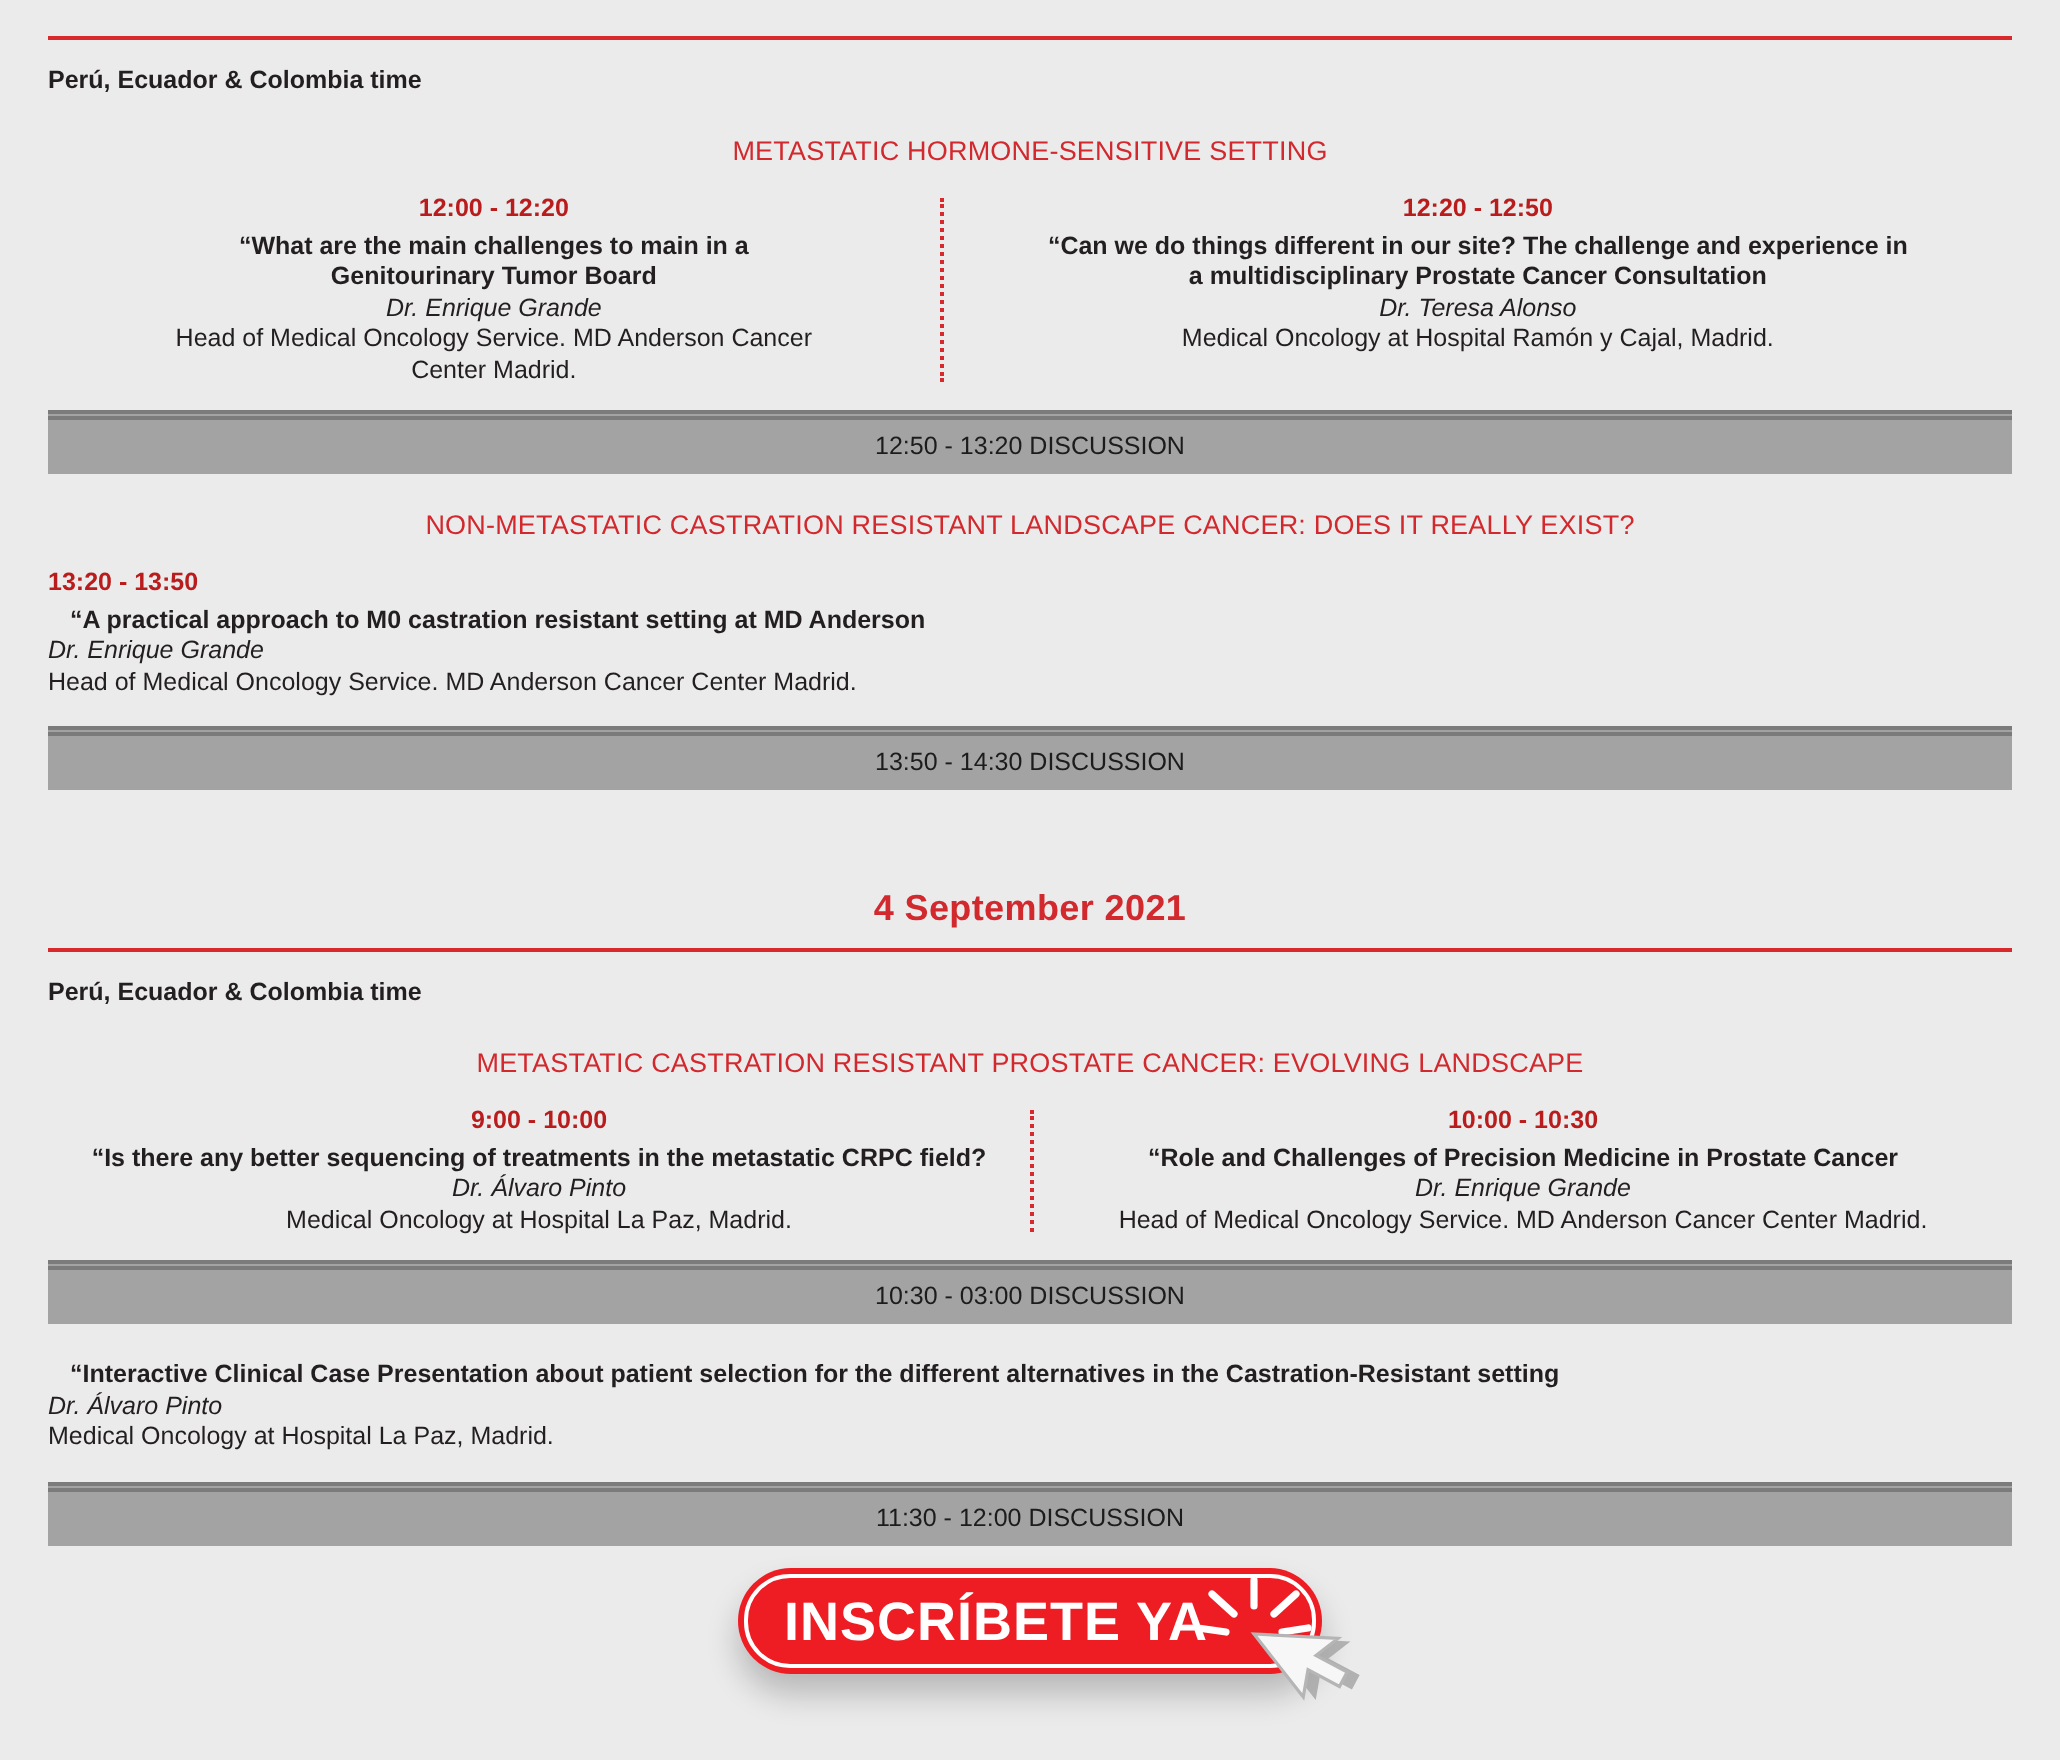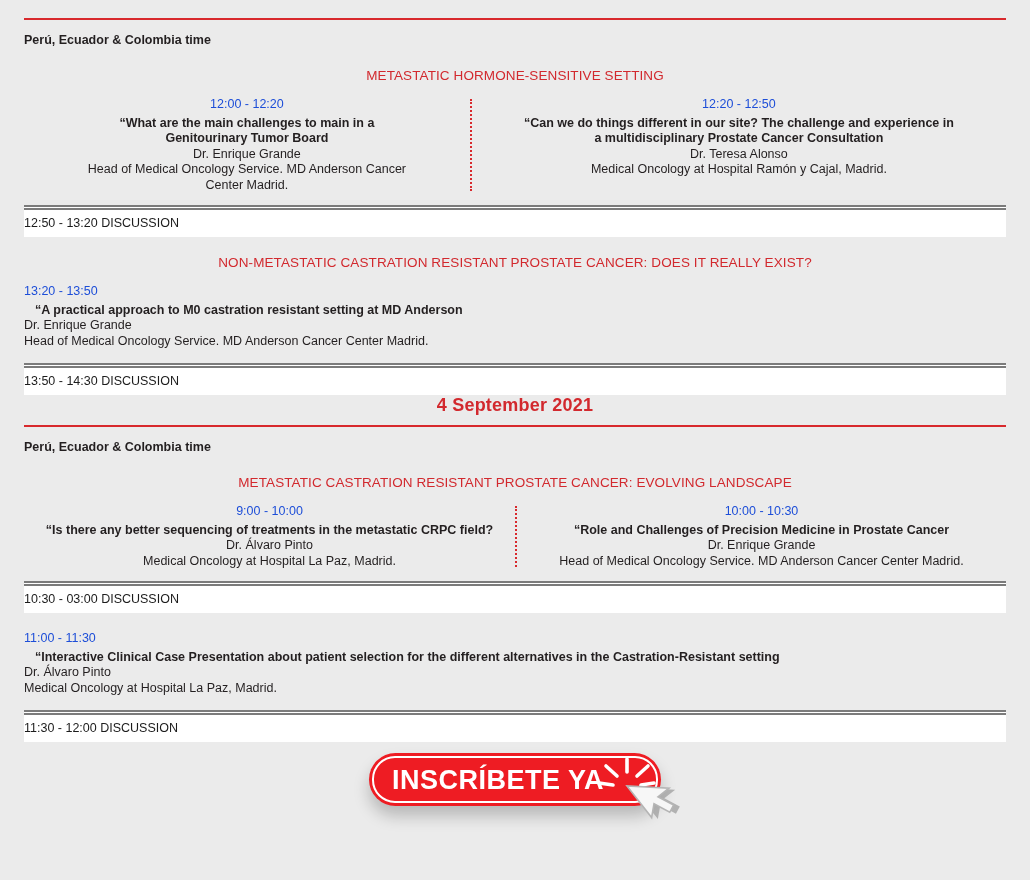--- a/index.html
+++ b/index.html
@@ -24,36 +24,36 @@
     font-size:13.5px;font-weight:normal;color:#d2292e;letter-spacing:.1px;
   }
   
   .cols{display:flex;align-items:flex-start;}
   .col{text-align:center;font-size:12.5px;line-height:15.5px;}
   .d1-left{flex:0 0 45.4%;}
   .d1-right{flex:1 1 auto;}
   .d2-left{flex:0 0 50%;}
   .d2-right{flex:1 1 auto;}
   .vdiv{width:0;border-left:2px dotted #d8292d;align-self:stretch;margin:2px 0;}
-  .time{color:#1d4ed8;font-weight:normal;margin:0 0 3px;}
+  .time{color:#b91c1c;font-weight:bold;margin:0 0 3px;}
   .stitle{font-weight:bold;margin:0 auto;}
-  .speaker{}
+  .speaker{font-style:italic;}
   .affil{}
   .maxw-330{max-width:330px;}
   .maxw-430{max-width:430px;margin:0 auto;}
   .single{ text-align:left;font-size:12.5px;line-height:15.5px;margin-top:18px;}
   .single .stitle{max-width:960px;}
   
   .discussion{
-    margin-top:12px;background:#ffffff;border-top:5px double #7b7b7b;
-    text-align:left;font-size:12.5px;padding:6px 0 7px;color:#1c1c1c;
+    margin-top:12px;background:#a3a3a3;border-top:5px double #7b7b7b;
+    text-align:center;font-size:12.5px;padding:6px 0 7px;color:#1c1c1c;
   }
   .discussion.after-single{margin-top:14px;}
   
-  .day2{}
+  .day2{margin-top:49px;}
   
   .cta-wrap{text-align:center;margin-top:11px;}
   .cta{
     position:relative;display:inline-block;
     width:292px;height:53px;border:none;border-radius:27px;
     background:#ee1c23;cursor:pointer;
     box-shadow:0 10px 16px rgba(0,0,0,.22);
   }
   .cta-outline{
     position:absolute;inset:3px;border:2px solid #ffffff;border-radius:23px;
@@ -93,21 +93,21 @@
         <div class="stitle maxw-430">“Can we do things different in our site? The challenge and experience in a multidisciplinary Prostate Cancer Consultation</div>
         <div class="speaker">Dr. Teresa Alonso</div>
         <div class="affil">Medical Oncology at Hospital Ramón y Cajal, Madrid.</div>
       </div>
     </div>
 
     <div class="discussion">
       <span>12:50 - 13:20 DISCUSSION</span>
     </div>
 
-    <h2 class="section-heading" style="margin-top:18px;">NON-METASTATIC CASTRATION RESISTANT PROSTATE CANCER: DOES IT REALLY EXIST?</h2>
+    <h2 class="section-heading" style="margin-top:18px;">NON-METASTATIC CASTRATION RESISTANT LANDSCAPE CANCER: DOES IT REALLY EXIST?</h2>
 
     <div class="single" style="margin-top:0;">
       <div class="time">13:20 - 13:50</div>
       <div class="stitle" style="margin:0 auto;">“A practical approach to M0 castration resistant setting at MD Anderson</div>
       <div class="speaker">Dr. Enrique Grande</div>
       <div class="affil">Head of Medical Oncology Service. MD Anderson Cancer Center Madrid.</div>
     </div>
 
     <div class="discussion after-single">
       <span>13:50 - 14:30 DISCUSSION</span>
@@ -135,21 +135,20 @@
         <div class="speaker">Dr. Enrique Grande</div>
         <div class="affil">Head of Medical Oncology Service. MD Anderson Cancer Center Madrid.</div>
       </div>
     </div>
 
     <div class="discussion">
       <span>10:30 - 03:00 DISCUSSION</span>
     </div>
 
     <div class="single">
-      <div class="time">11:00 - 11:30</div>
       <div class="stitle" style="margin:0 auto;">“Interactive Clinical Case Presentation about patient selection for the different alternatives in the Castration-Resistant setting</div>
       <div class="speaker">Dr. Álvaro Pinto</div>
       <div class="affil">Medical Oncology at Hospital La Paz, Madrid.</div>
     </div>
 
     <div class="discussion after-single">
       <span>11:30 - 12:00 DISCUSSION</span>
     </div>
   </section>
 

